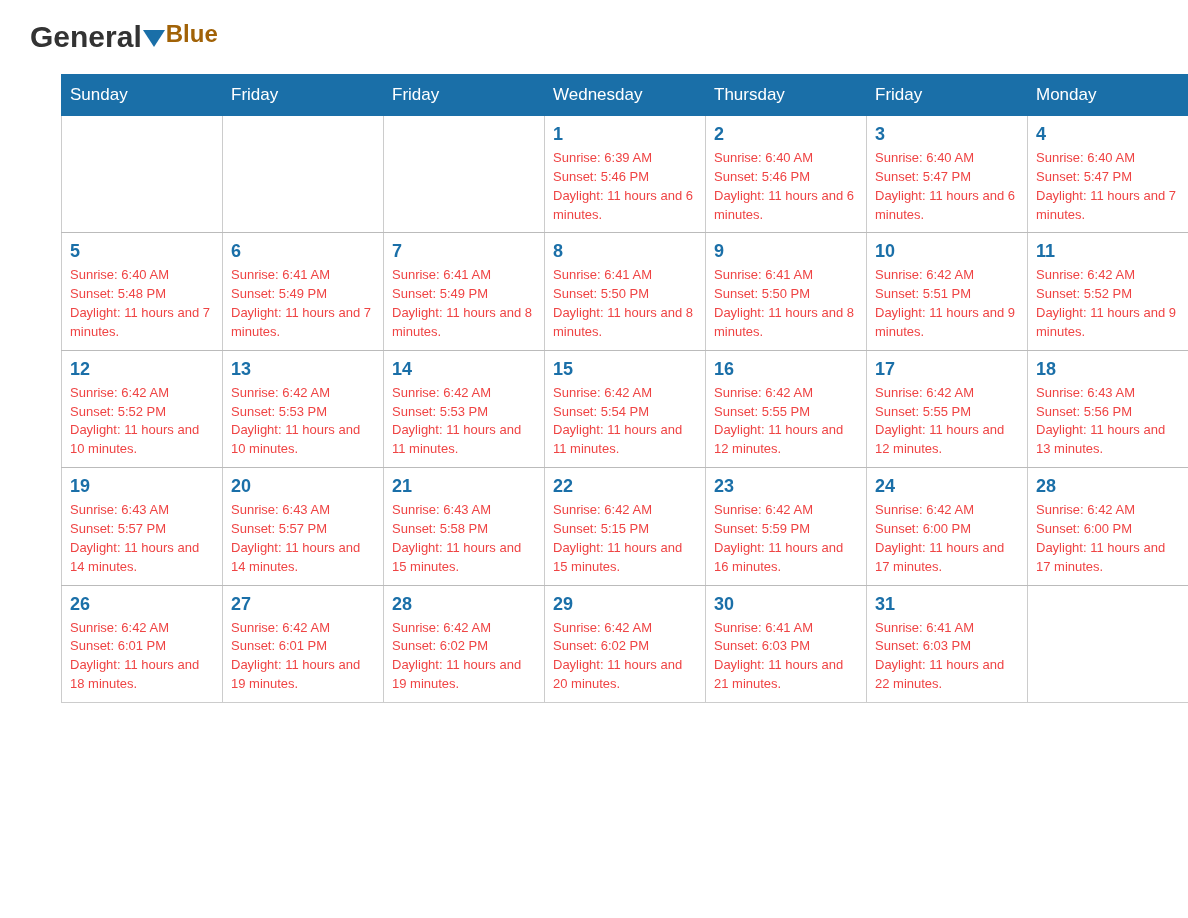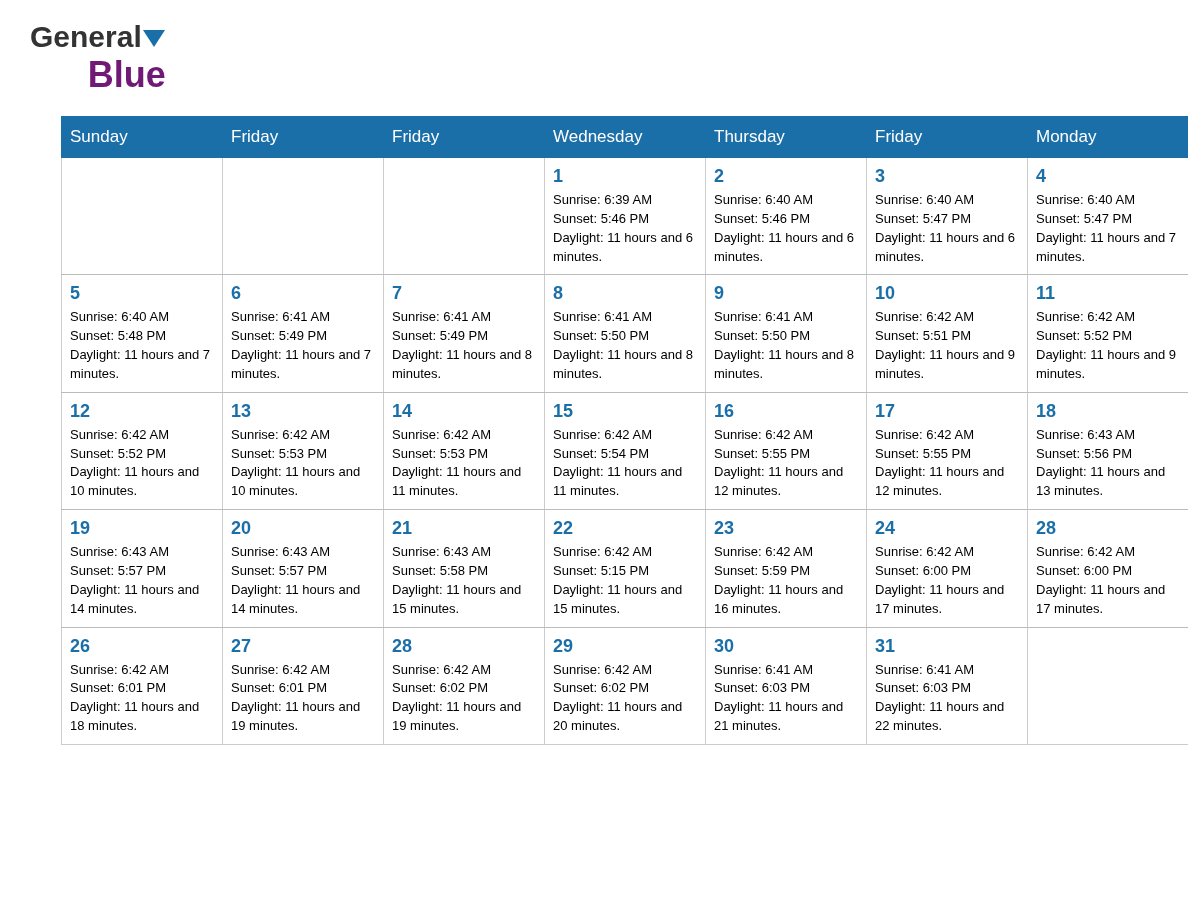--- a/index.html
+++ b/index.html
@@ -11,22 +11,21 @@
       padding: 20px 30px;
     }
     .header {
       display: flex;
       justify-content: space-between;
       align-items: flex-start;
       margin-bottom: 20px;
     }
     .logo {
       display: flex;
-      flex-direction: column;
-      text-align: right;
+      flex-direction: row;
     }
     .title-section {
       text-align: right;
     }
     .calendar-title {
       font-size: 48px;
       font-weight: bold;
       color: #222;
     }
     .calendar-subtitle {
@@ -60,39 +59,39 @@
     }
     .day-number {
       font-size: 18px;
       color: #1a6fa8;
       font-weight: bold;
       display: block;
       margin-bottom: 4px;
     }
     .day-info {
       font-size: 13px;
-      color: #000000;
+      color: #ef4444;
       line-height: 1.45;
     }
     .empty-cell { background: #fff; }
     tbody tr:not(:last-child) td {
       border-bottom: 1px solid #bbb;
     }
   </style>
 </head>
 <body>
 
 <div class="header">
   <div class="logo">
   <div style="display:flex;align-items:baseline;">
     <span style="font-size:30px;font-weight:bold;color:#333;">General</span>
     <span style="display:inline-block;width:0;height:0;border-left:11px solid transparent;border-right:11px solid transparent;border-top:17px solid #1a6fa8;margin:0 1px;vertical-align:middle;margin-bottom:-2px;"></span>
   </div>
   <div>
-    <span style="font-size:36px;font-weight:bold;color:#701a75;">Blue</span>
+    <span style="font-size:24px;font-weight:bold;color:#a16207;">Blue</span>
   </div>
 </div>
   <div class="title-section">
     <div class="calendar-title"></div>
     <div class="calendar-subtitle"></div>
   </div>
 </div>
 
 <table>
   <thead>

